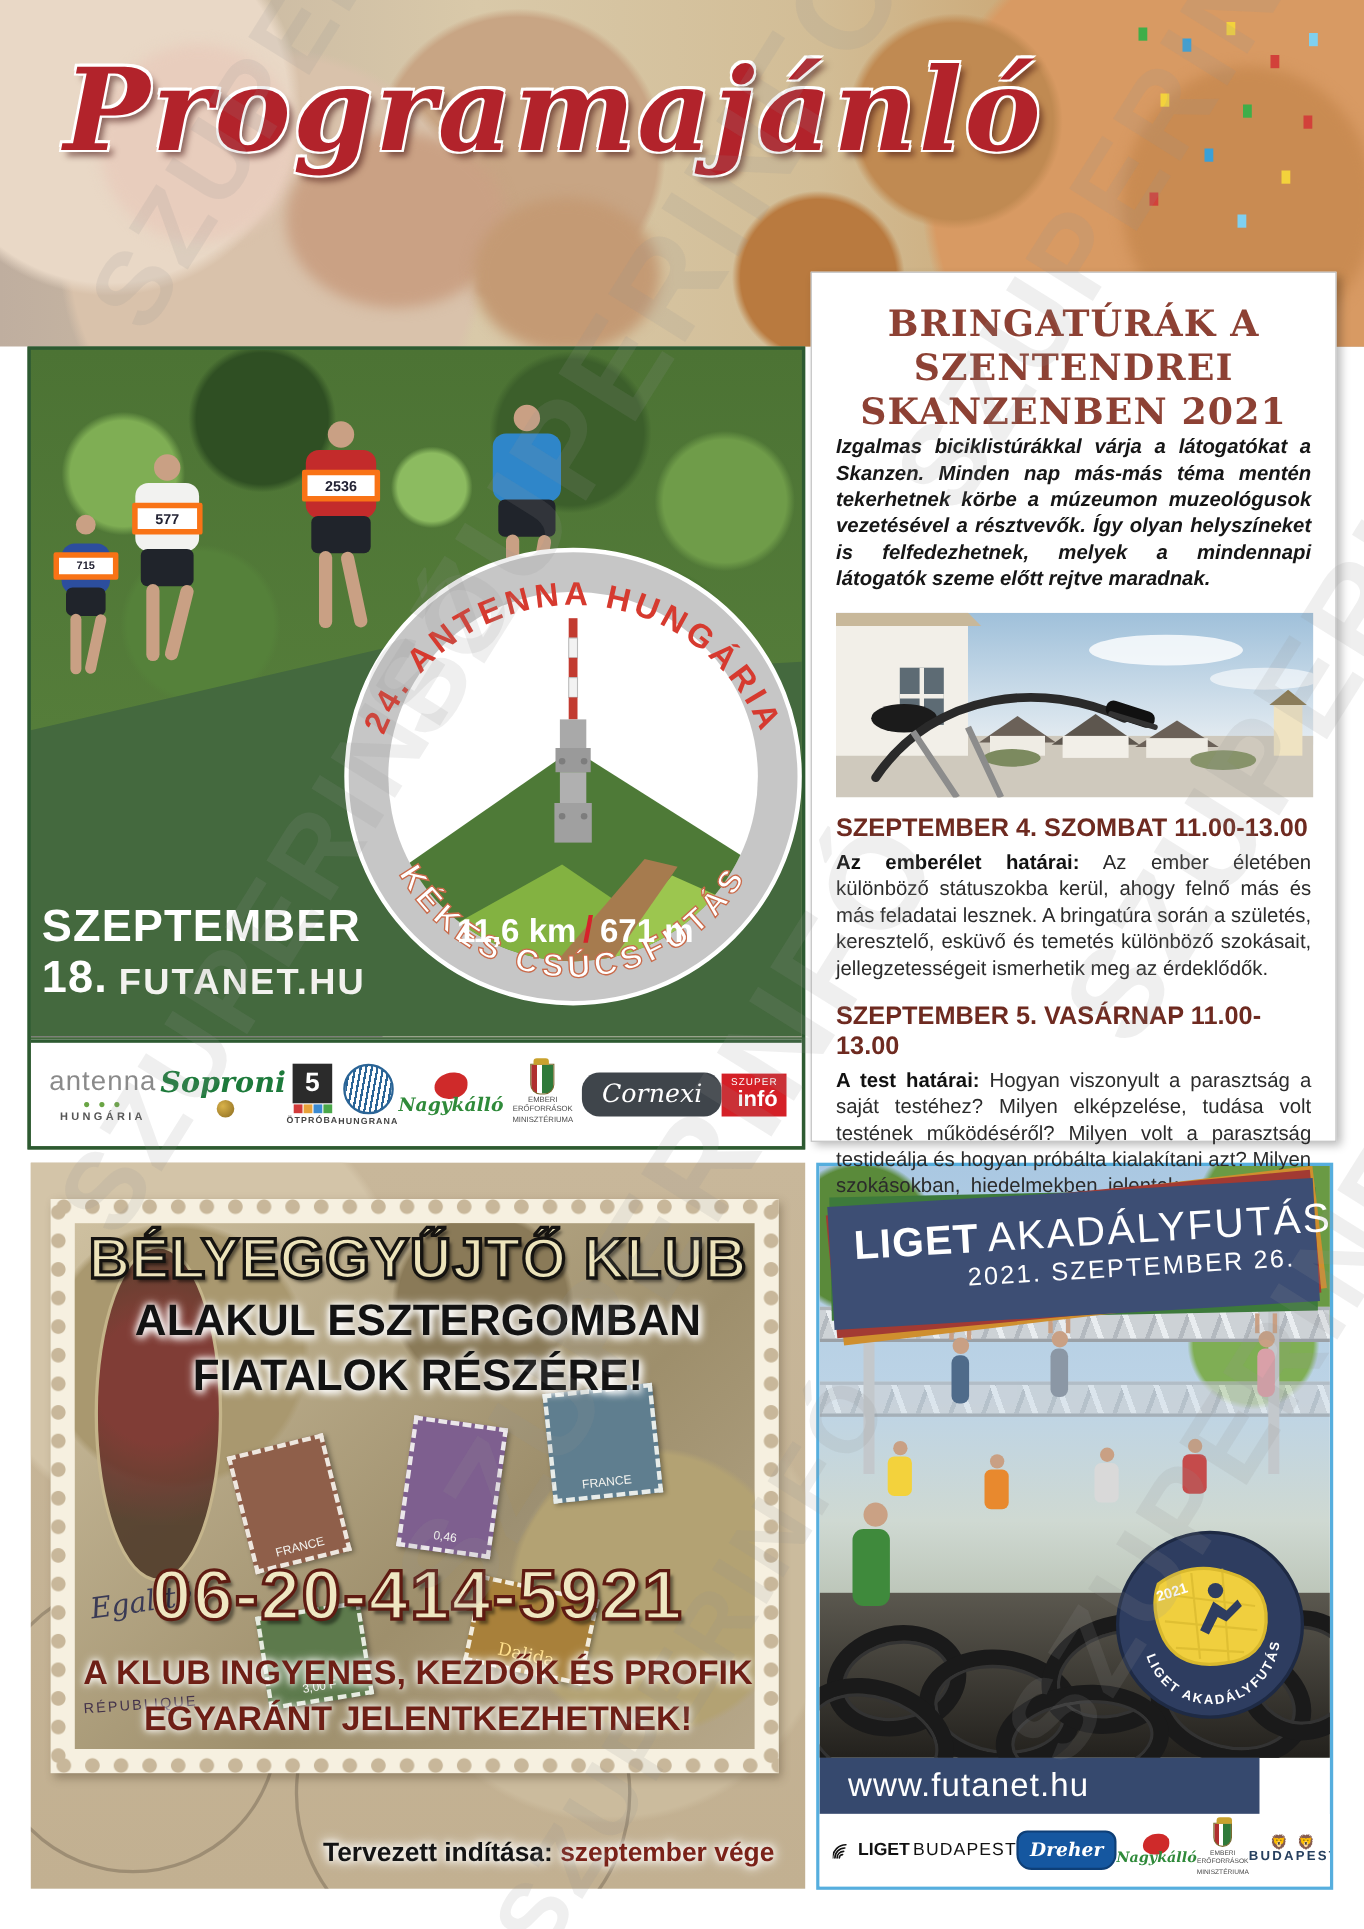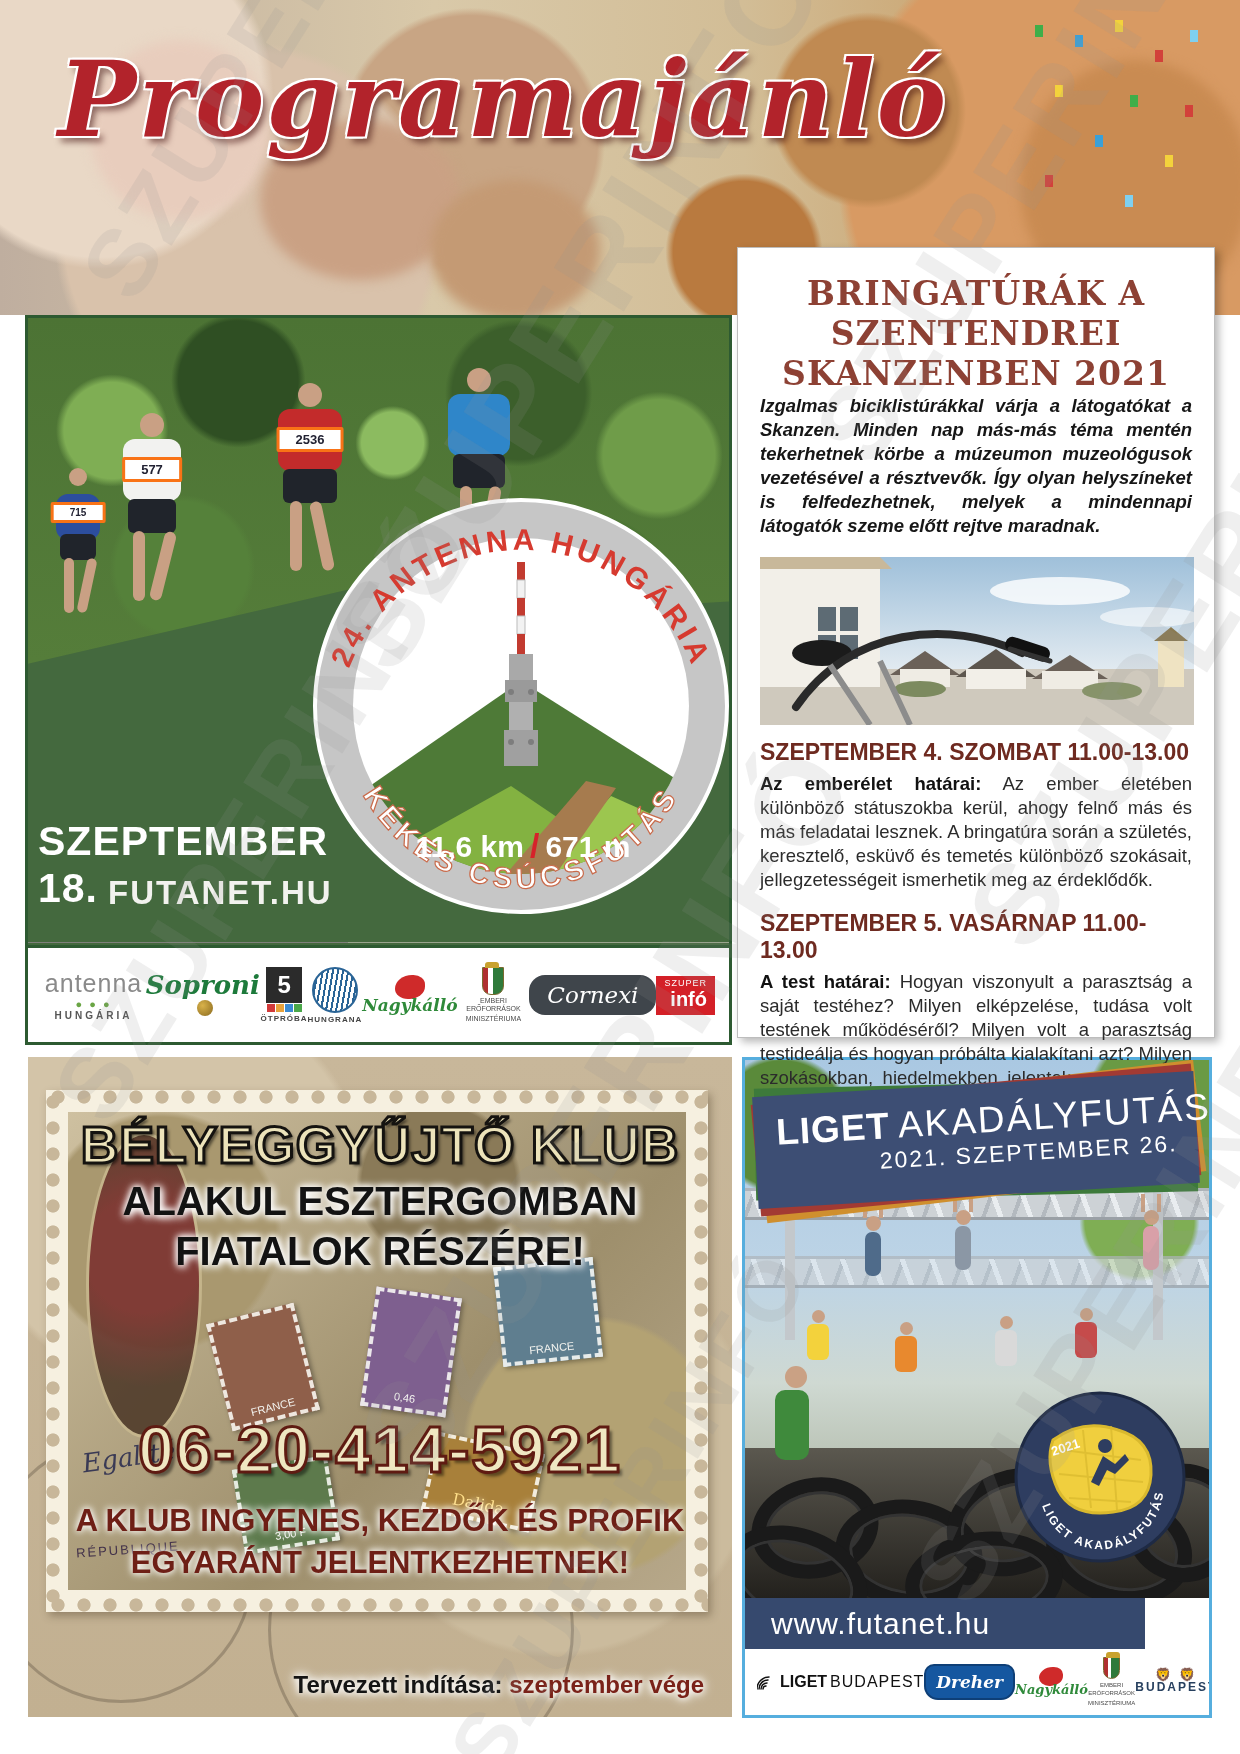--- a/index.html
+++ b/index.html
@@ -52,21 +52,21 @@
     background:linear-gradient(180deg,#9b9c96,#7e7f7a);
     clip-path:polygon(0 0,100% 30%,100% 100%,0 100%);}
   .runner{position:absolute;}
   .runner .head{position:absolute;left:50%;transform:translateX(-50%);top:0;
     width:24px;height:24px;border-radius:50%;background:#c9a084;}
   .runner .shirt{position:absolute;left:0;top:26px;width:100%;height:62px;border-radius:12px;}
   .runner .shorts{position:absolute;left:8%;top:86px;width:84%;height:34px;background:#20242b;border-radius:6px;}
   .runner .leg{position:absolute;top:118px;width:12px;height:70px;background:#c9a084;border-radius:6px;}
   .bib{position:absolute;left:50%;transform:translateX(-50%);top:44px;background:#fff;
     color:#223;font-size:13px;font-weight:700;padding:2px 16px;border-radius:2px;
-    border:3px solid #f97316;}
+    border:5px solid #f97316;}
   #mountain{left:0;top:258px;width:701px;height:366px;background:#44693e;
     clip-path:polygon(0 24%, 54% 0, 72% 10%, 100% 7%, 100% 100%, 0 100%);}
   #kekesDate{left:10px;top:500px;width:340px;color:#fff;font-weight:700;
     font-size:41px;letter-spacing:1px;z-index:6;}
   #kekesSite{left:80px;top:556px;width:300px;color:#f2f2ee;font-weight:700;
     font-size:33px;letter-spacing:2px;z-index:6;}
   #badge{left:283px;top:178px;width:420px;height:420px;z-index:5;}
   #badgeDist{left:330px;top:508px;width:330px;text-align:center;z-index:7;
     color:#fff;font-weight:700;font-size:30px;}
   #badgeDist .sep{color:#d6222a;font-size:34px;padding:0 6px;}

